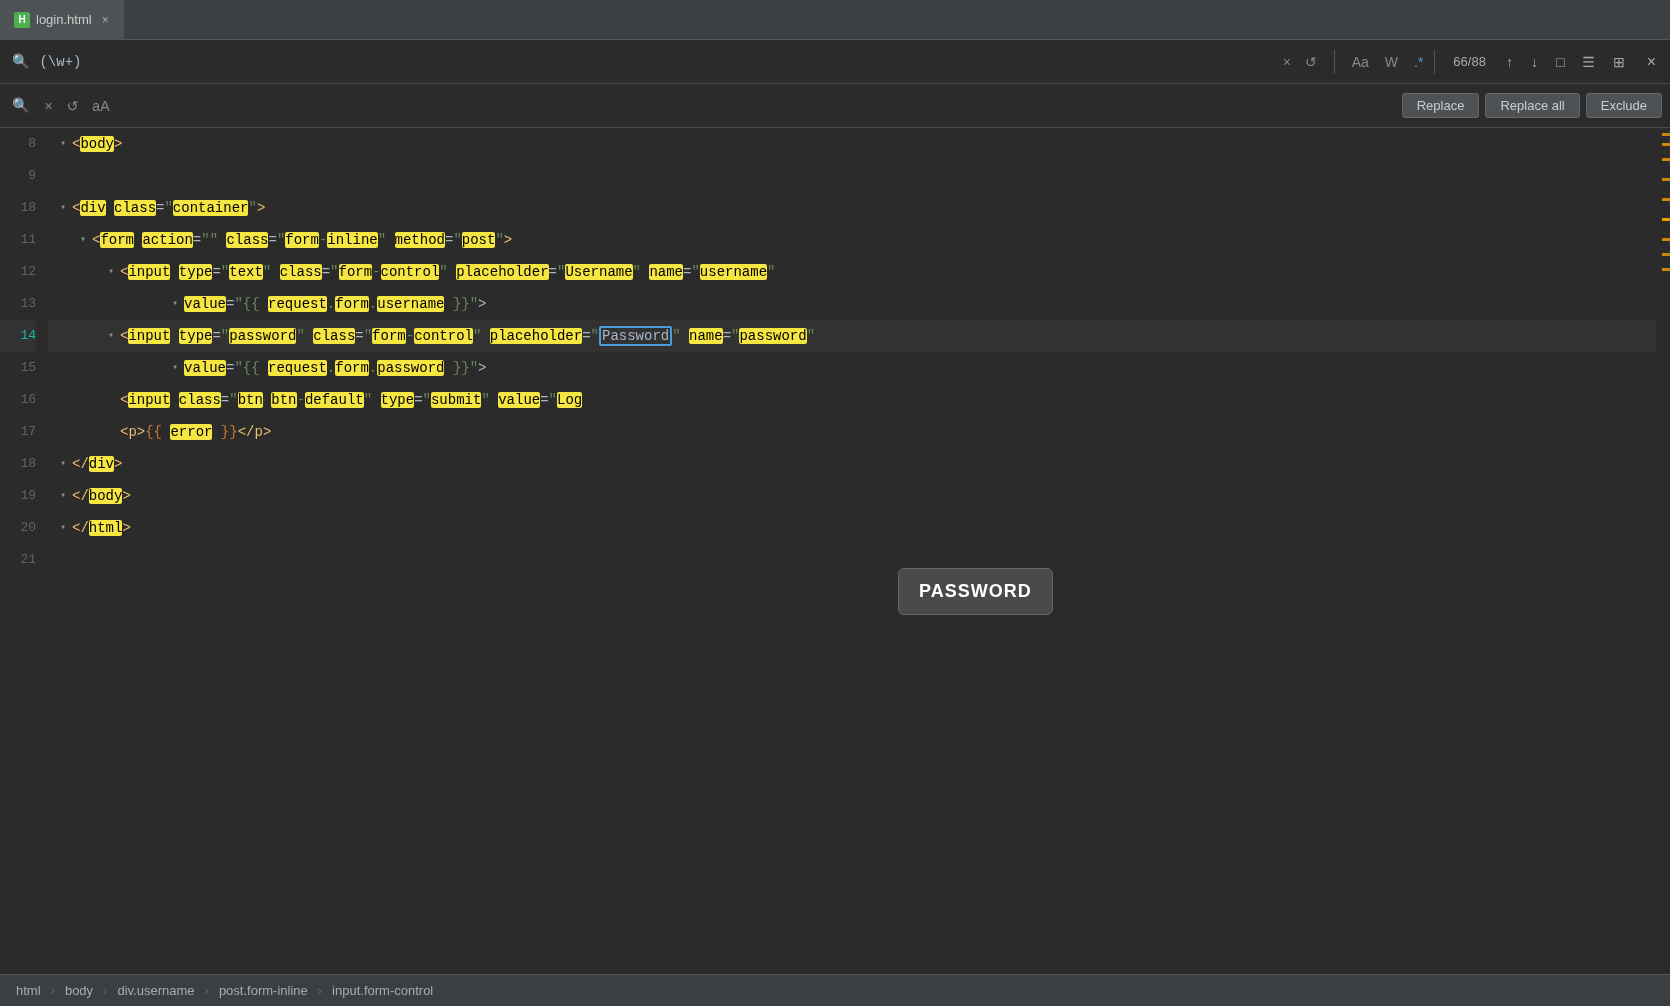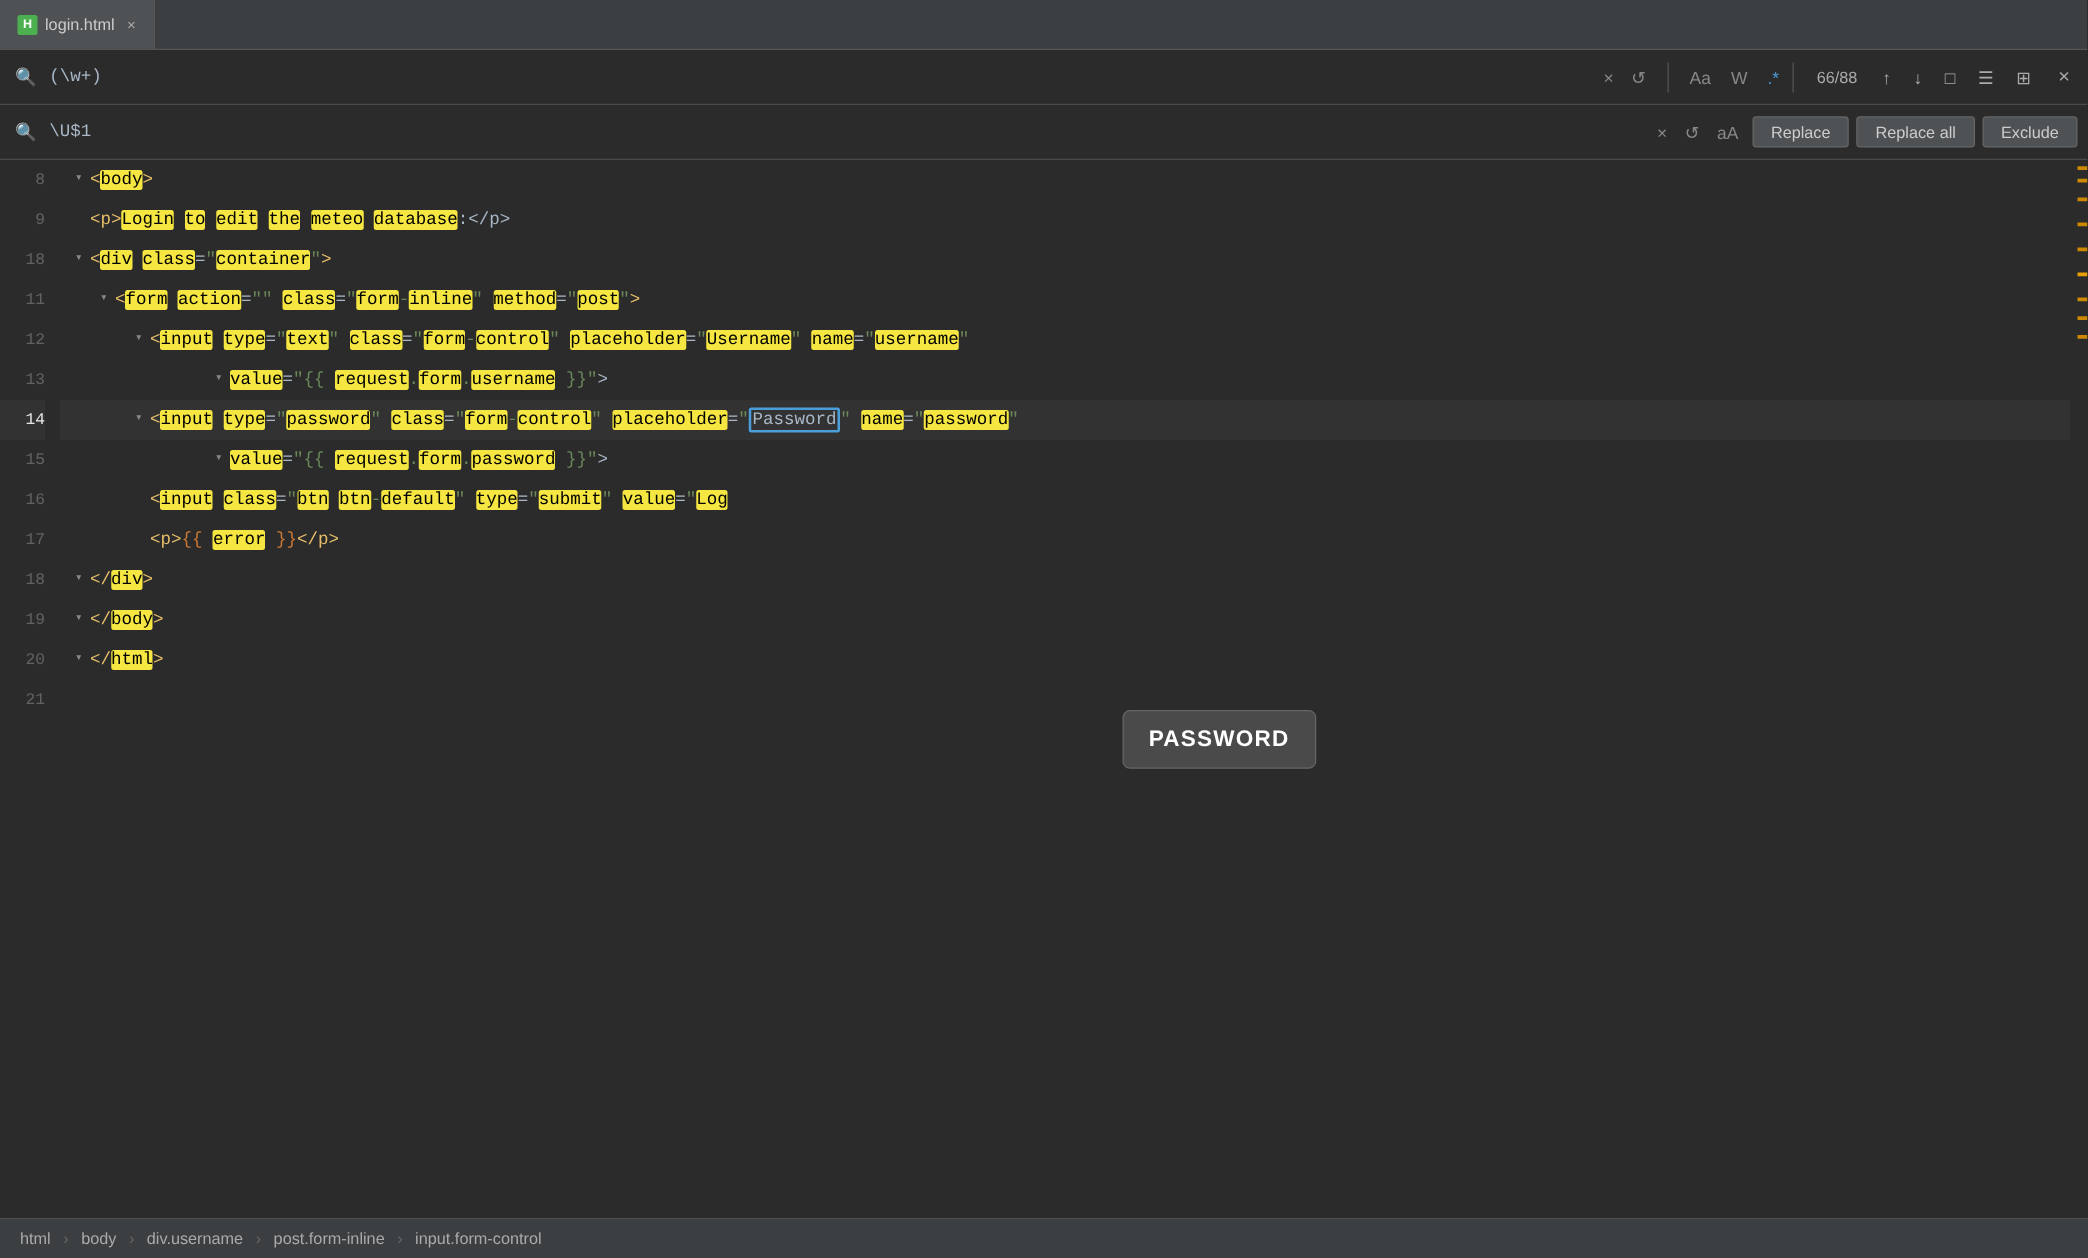--- a/index.html
+++ b/index.html
@@ -343,21 +343,20 @@
     <button class="nav-btn">↓</button>
     <button class="nav-btn">□</button>
     <button class="nav-btn">☰</button>
     <button class="nav-btn">⊞</button>
     <button class="close-btn">×</button>
   </div>
 </div>
 
 <div class="search-row">
   <span class="search-icon-btn">🔍</span>
-  <input class="search-input" type="text" value="\U$1" style="">
   <div class="search-controls">
     <button class="search-btn">×</button>
     <button class="search-btn">↺</button>
     <button class="search-btn">aA</button>
   </div>
   <div class="replace-controls">
     <button class="replace-btn">Replace</button>
     <button class="replace-btn">Replace all</button>
     <button class="replace-btn">Exclude</button>
   </div>
@@ -365,42 +364,39 @@
 
 <div style="display:flex; height: calc(1006px - 40px - 88px - 32px); position:relative;">
 
   <div class="line-numbers">
     <div class="line-number">8</div>
     <div class="line-number">9</div>
     <div class="line-number">18</div>
     <div class="line-number">11</div>
     <div class="line-number">12</div>
     <div class="line-number">13</div>
-    <div class="line-number current-line" style="background:#323232; color:#e5e5e5;">14</div>
+    <div class="line-number current-line" style="background:#323232; color:#14b8a6;">14</div>
     <div class="line-number">15</div>
     <div class="line-number">16</div>
     <div class="line-number">17</div>
     <div class="line-number">18</div>
     <div class="line-number">19</div>
     <div class="line-number">20</div>
     <div class="line-number">21</div>
   </div>
 
   <div class="code-area">
 
     <div class="code-line">
       <span class="fold-btn">▾</span>
       <span class="hl-tag">&lt;<span class="match-highlight">body</span>&gt;</span>
     </div>
 
     <div class="code-line">
       <span class="fold-btn">&nbsp;</span>
-      <span class="hl-plain">
-        <span class="hl-tag">&lt;p&gt;</span><span class="match-highlight">Login</span> <span class="match-highlight">to</span> <span class="match-highlight">edit</span> <span class="match-highlight">the</span> <span class="match-highlight">meteo</span> <span class="match-highlight">database</span>:&lt;/p&gt;
-      </span>
     </div>
 
     <div class="code-line">
       <span class="fold-btn">▾</span>
       <span class="hl-plain">
         <span class="hl-tag">&lt;<span class="match-highlight">div</span></span> <span class="hl-attr"><span class="match-highlight">class</span></span>=<span class="hl-str">"<span class="match-highlight">container</span>"</span><span class="hl-tag">&gt;</span>
       </span>
     </div>
 
     <div class="code-line" style="padding-left: 28px;">

